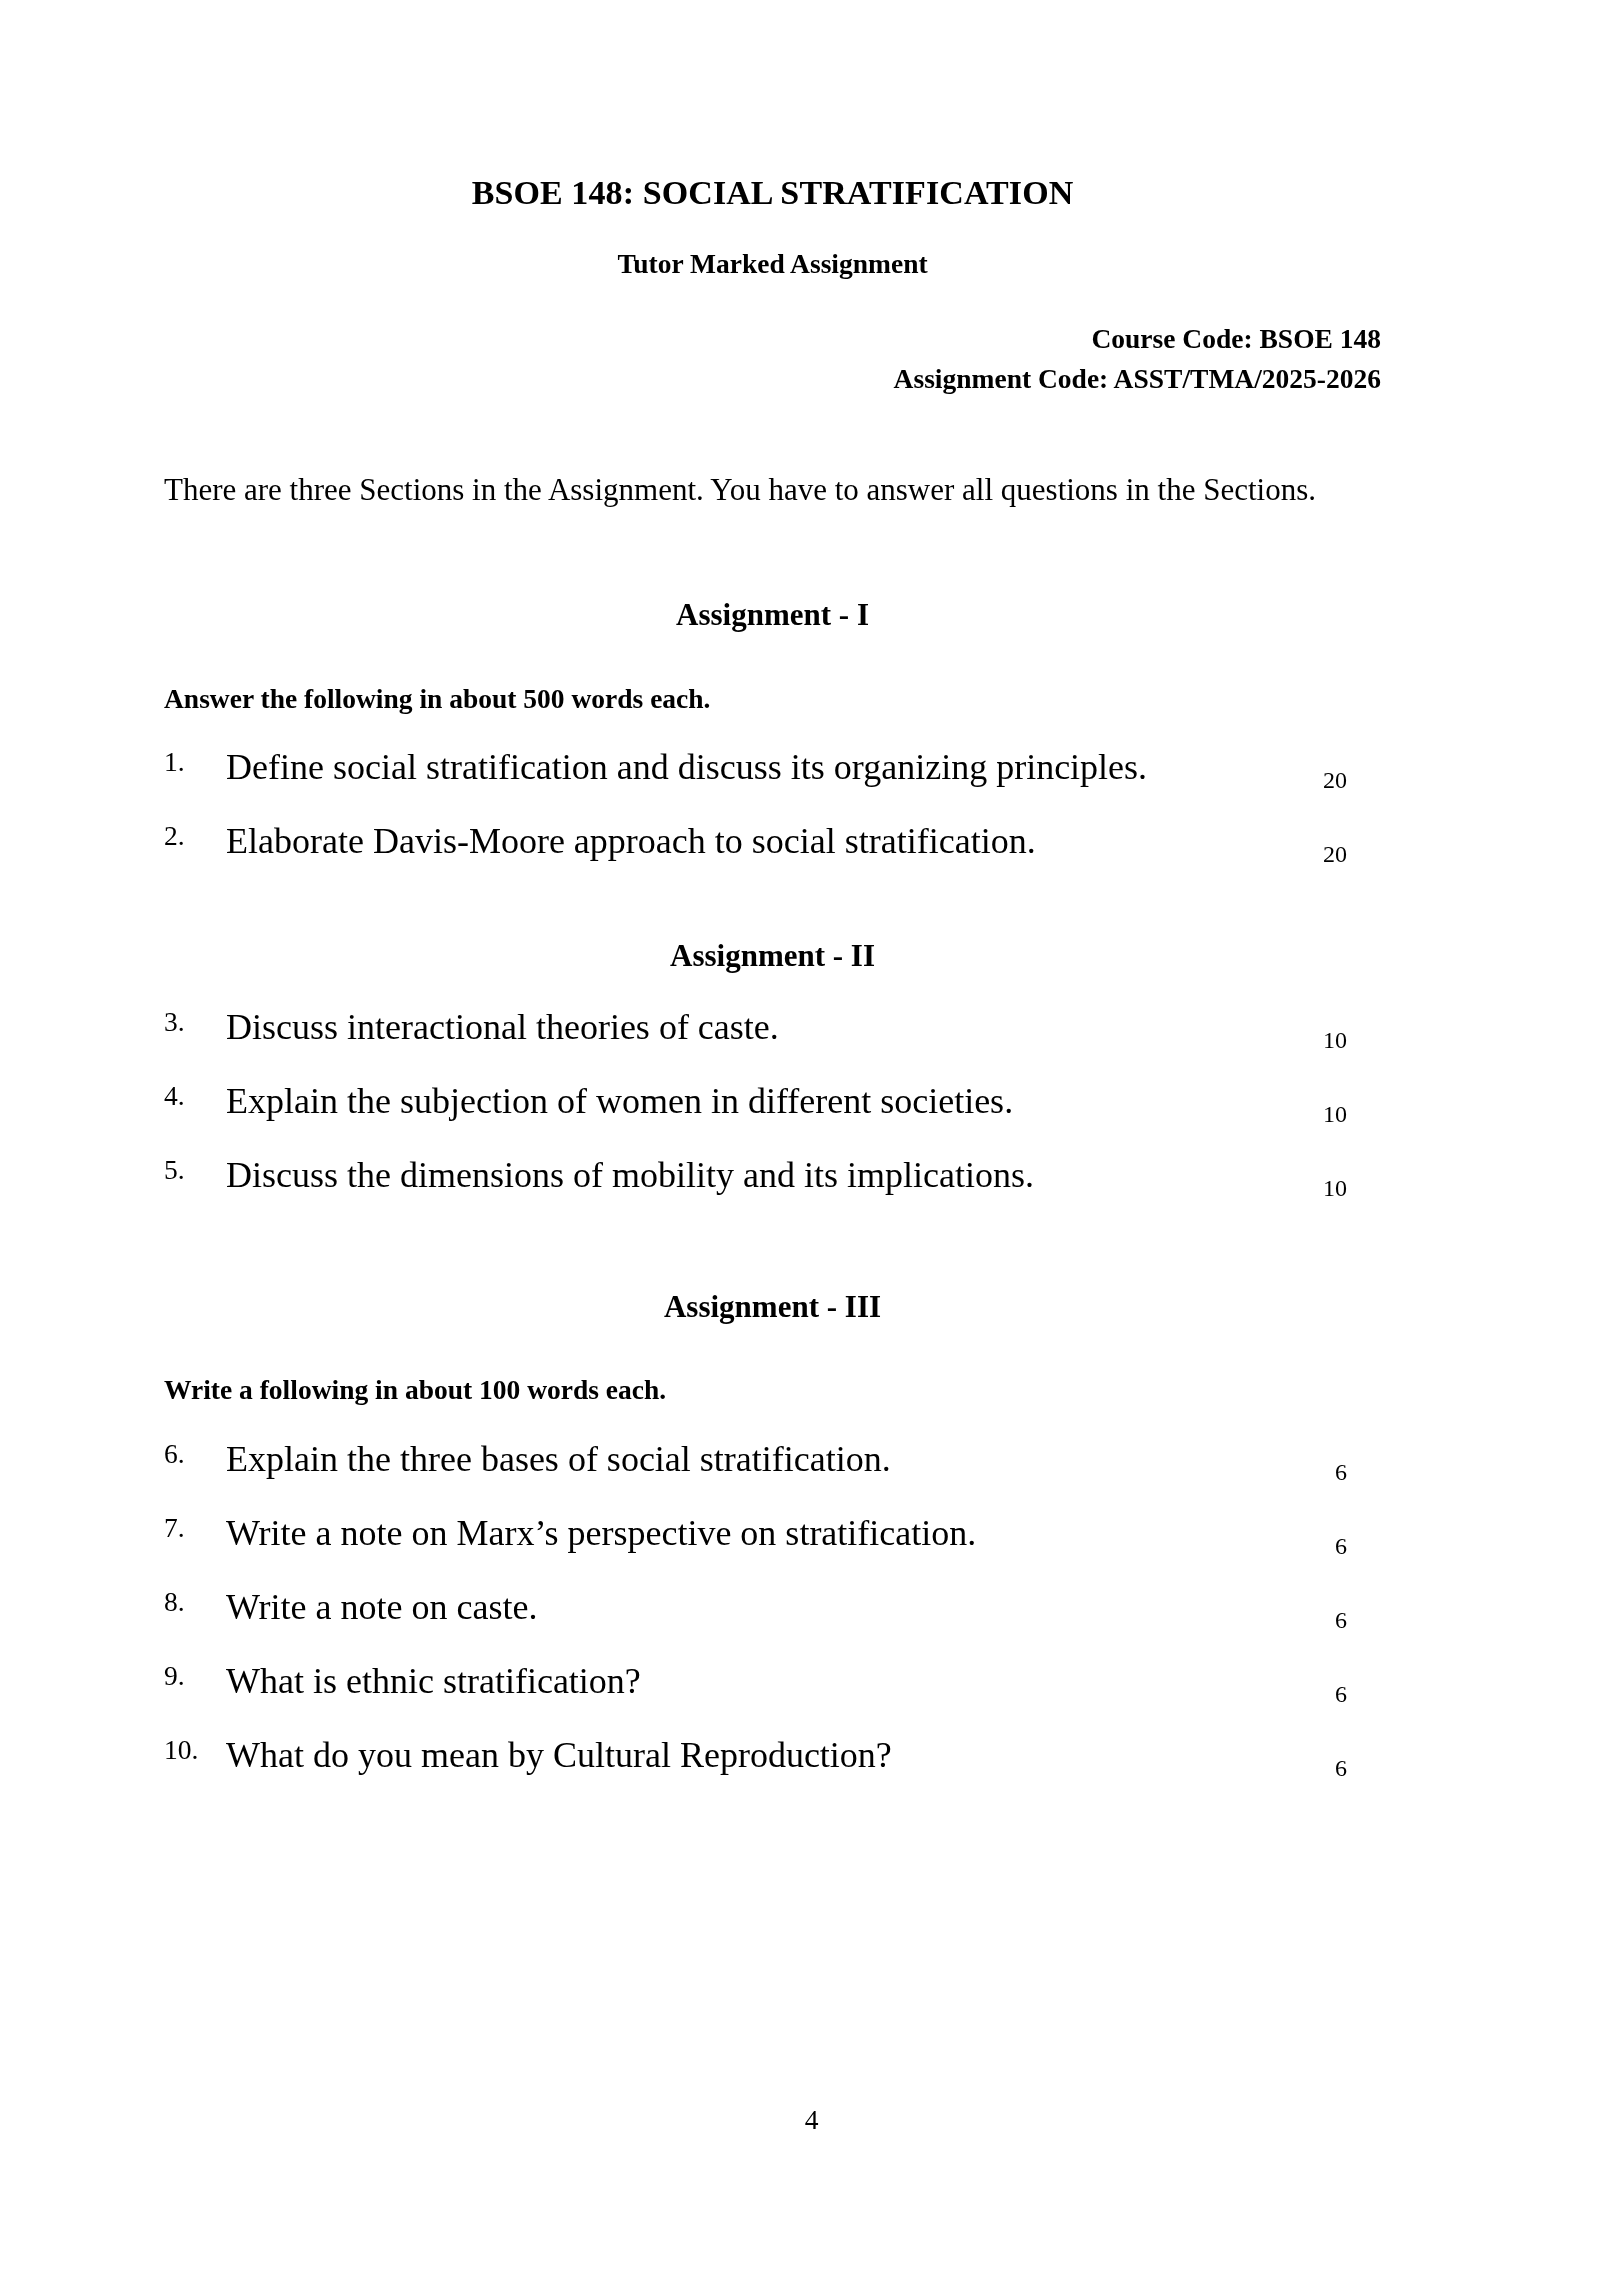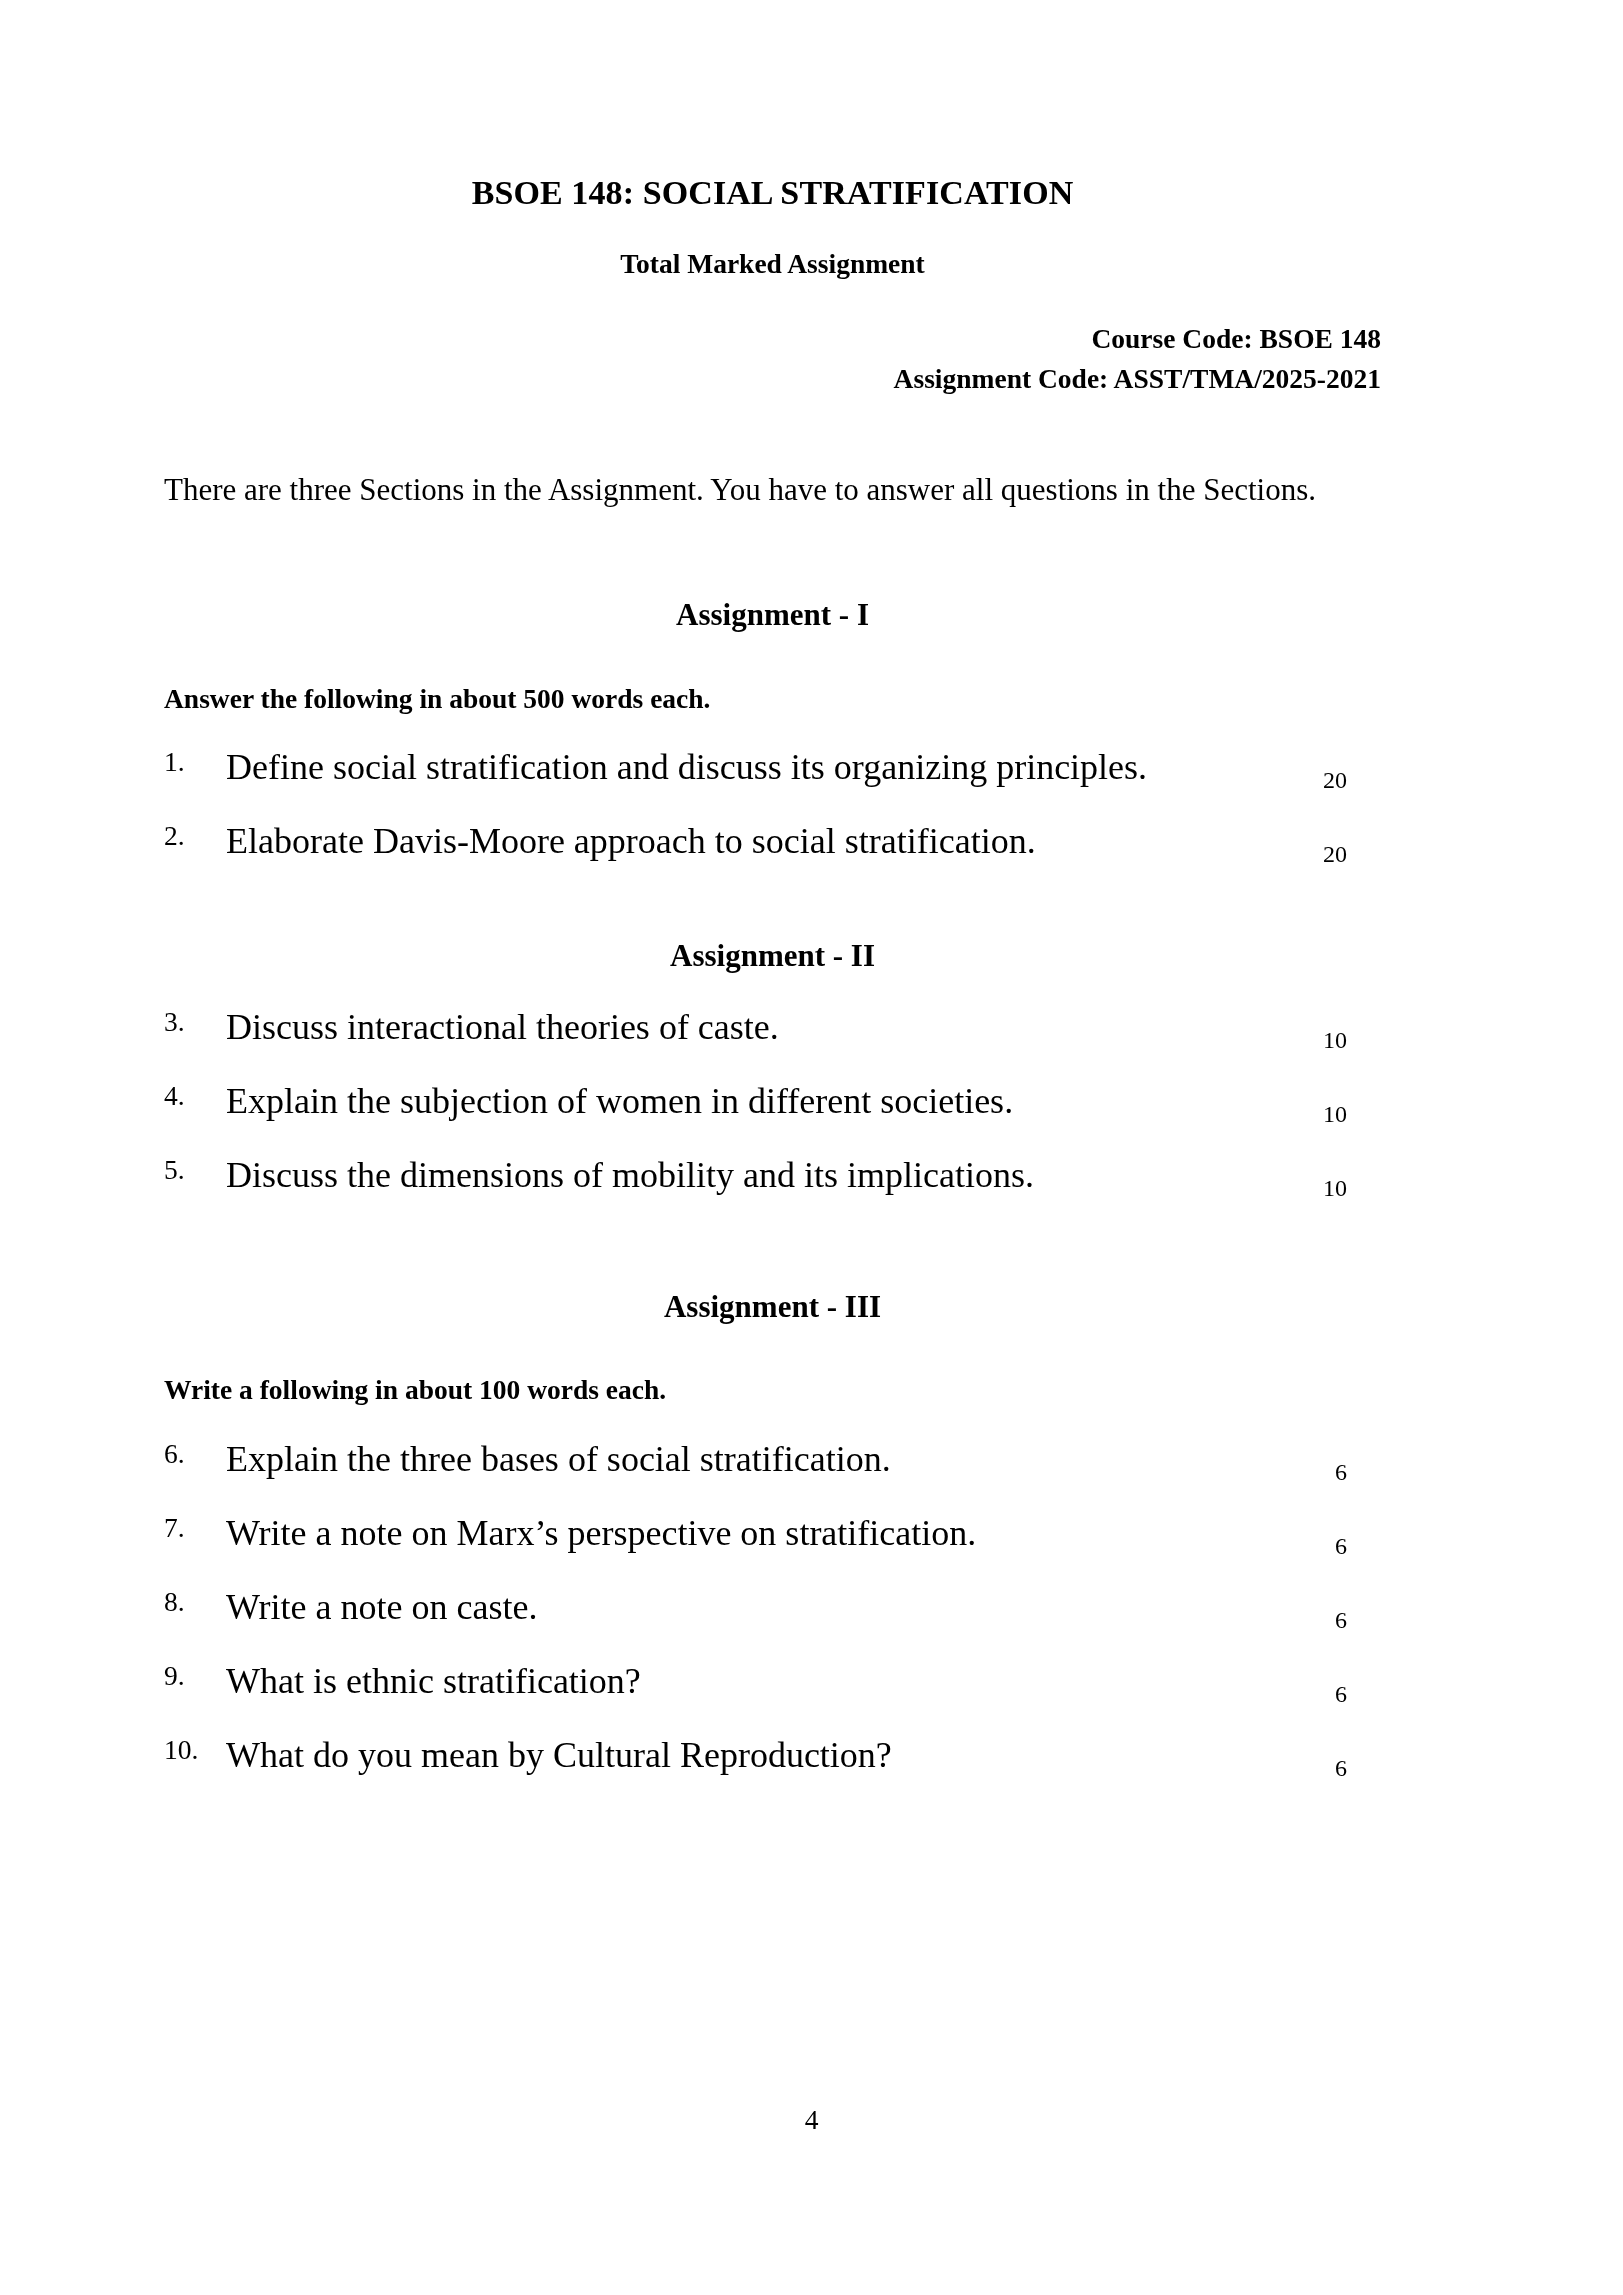--- a/index.html
+++ b/index.html
@@ -137,25 +137,25 @@
   }
 </style>
 </head>
 <body>
 
 <div class="page">
   <div class="content">
 
     <div class="doc-title">BSOE 148: SOCIAL STRATIFICATION</div>
 
-    <div class="doc-subtitle">Total Marked Assignment</div>
+    <div class="doc-subtitle">Tutor Marked Assignment</div>
 
     <div class="meta-block">
       <span class="meta-line">Course Code: BSOE 148</span>
-      <span class="meta-line">Assignment Code: ASST/TMA/2025-2021</span>
+      <span class="meta-line">Assignment Code: ASST/TMA/2025-2026</span>
     </div>
 
     <div class="intro">There are three Sections in the Assignment. You have to answer all questions in the Sections.</div>
 
     <div class="section">
       <div class="section-heading gap-s1-head">Assignment - I</div>
       <div class="section-instruction gap-s1-instr">Answer the following in about 500 words each.</div>
       <div class="q-list gap-s1-list">
         <div class="q-row">
           <span class="q-num">1.</span>

